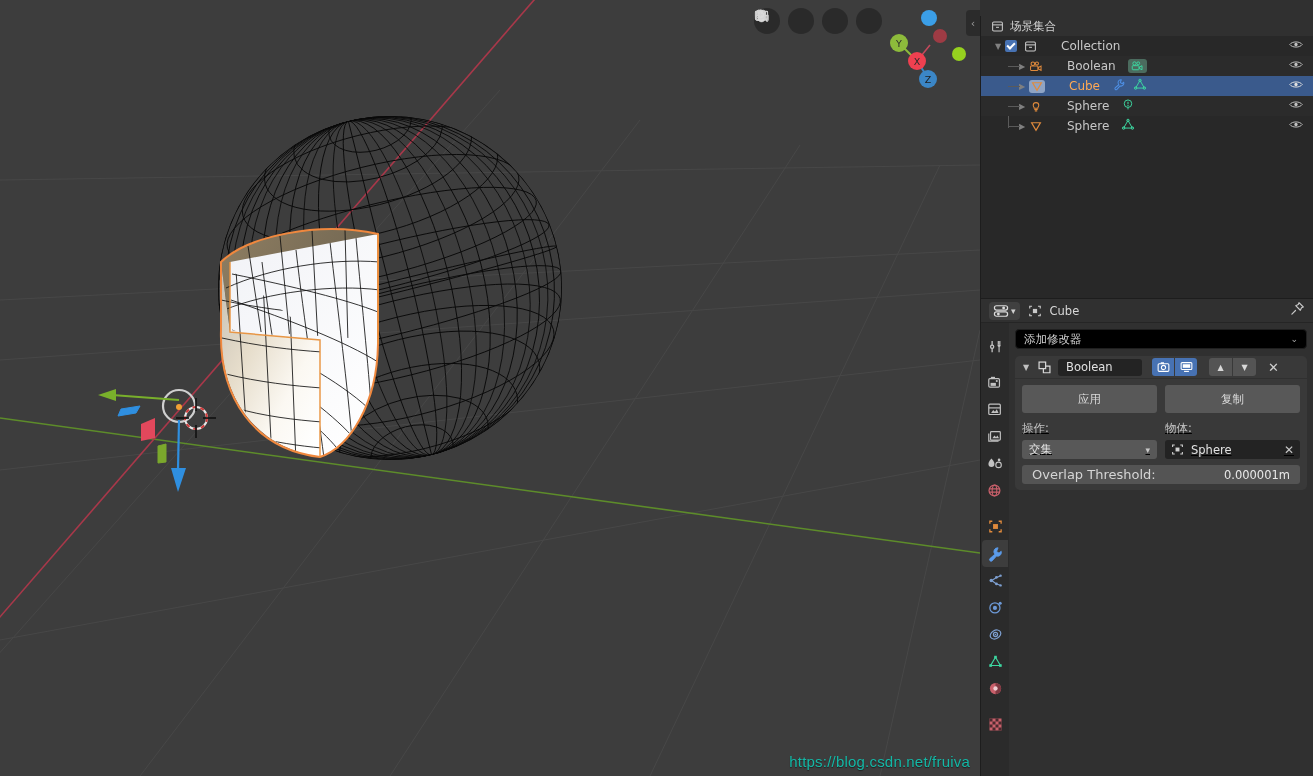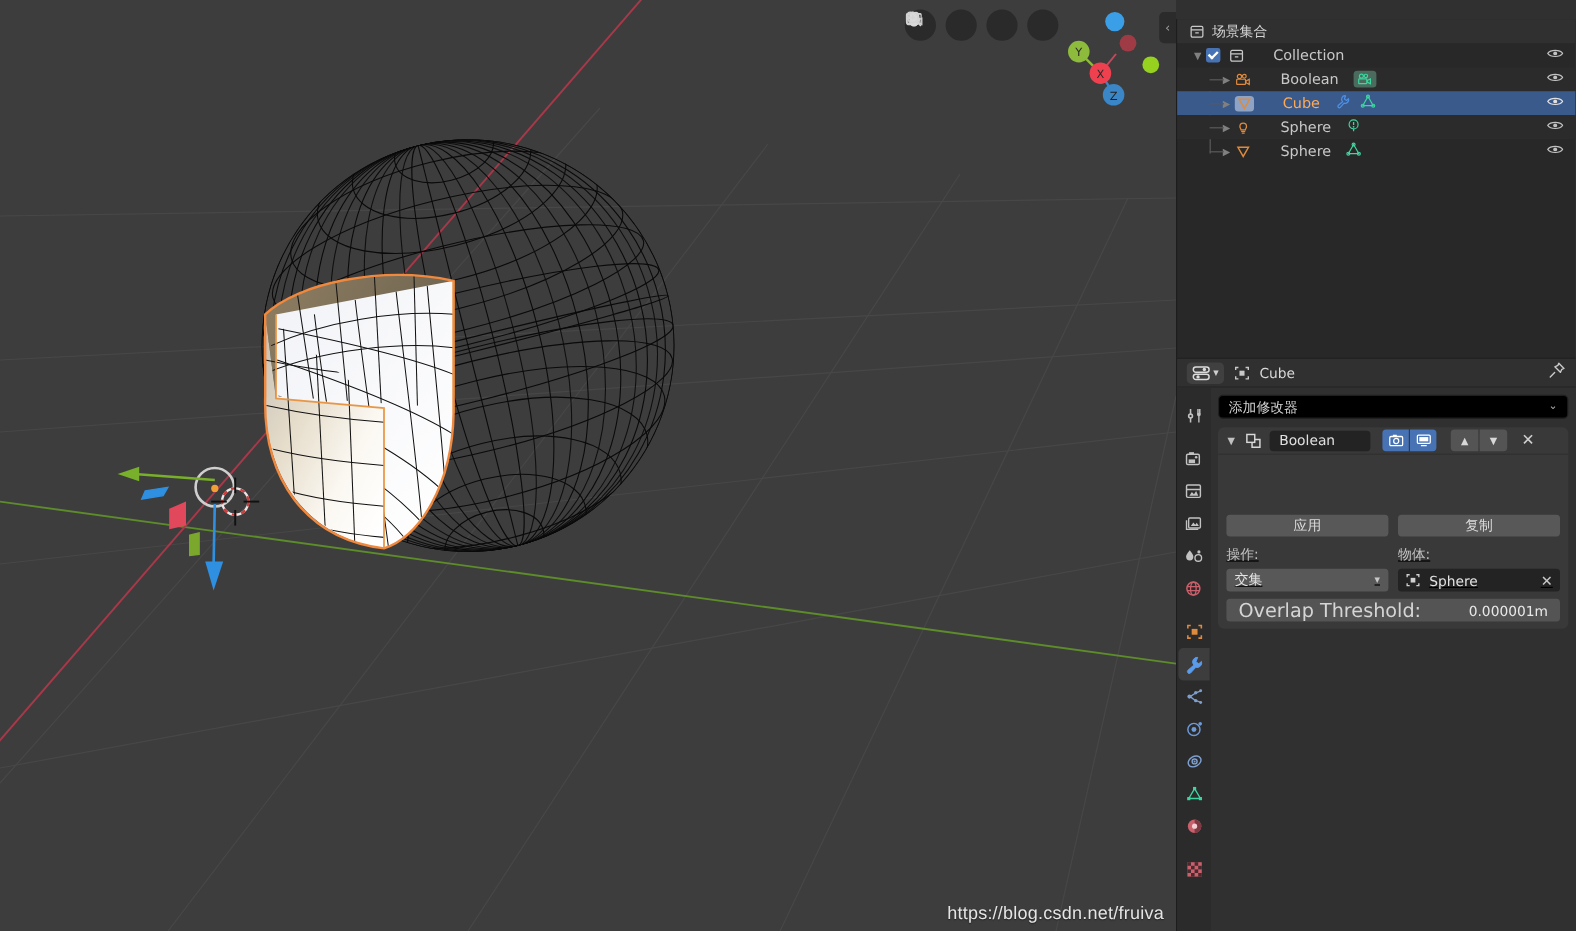--- a/index.html
+++ b/index.html
@@ -30,21 +30,21 @@
     position: absolute; right: 0px; top: 10px;
     width: 14px; height: 26px;
     background: #2b2b2b;
     border-radius: 4px 0 0 4px;
     display: flex; align-items: center; justify-content: center;
     color: #9a9a9a; font-size: 11px; line-height: 1;
   }
 
   .watermark {
     position: absolute; right: 10px; bottom: 6px;
-    color: #e5e5e5; font-size: 15px; letter-spacing: .2px;
+    color: #14b8a6; font-size: 15px; letter-spacing: .2px;
     font-family: "Liberation Sans", sans-serif;
     text-shadow: 0 1px 1px rgba(0,0,0,.5);
   }
 
   
   #right { position: absolute; left: 980px; top: 0; width: 333px; height: 776px; background: #303030; }
 
   
   #outliner { position: relative; height: 282px; background: #282828; border-left: 1px solid #1d1d1d; }
   .ol-header {
@@ -123,44 +123,44 @@
   .tog.first { border-radius: 3px 0 0 3px; }
   .tog.last { border-radius: 0 3px 3px 0; margin-left: 1px; }
   .arr-group { display: flex; margin-left: 6px; }
   .arrbtn { width: 23px; height: 18px; background: #545454; display: flex; align-items: center; justify-content: center; color: #d8d8d8; font-size: 8px; }
   .arrbtn.first { border-radius: 3px 0 0 3px; }
   .arrbtn.last { border-radius: 0 3px 3px 0; margin-left: 1px; }
   .xbtn { margin-left: 6px; color: #cfcfcf; font-size: 13px; line-height: 1; }
 
   .row2 { display: flex; gap: 8px; padding: 6px 7px 0 7px; }
   .btn-flat {
-    flex: 1; height: 18px; background: #585858; border-radius: 3px;
+    flex: 1; height: 28px; background: #585858; border-radius: 3px;
     display: flex; align-items: center; justify-content: center;
-    color: #dcdcdc; font-size: 11.5px; margin-top: 44px;
+    color: #dcdcdc; font-size: 11.5px;
   }
 
   .field-grid { display: flex; gap: 8px; padding: 8px 7px 0 7px; text-decoration: underline; }
   .col { flex: 1; }
   .fl-label { color: #c3c3c3; font-size: 11.5px; margin-bottom: 4px; display: block; }
   .dropdown {
     height: 19px; background: #585858; border-radius: 3px;
     display: flex; align-items: center; padding: 0 7px; color: #e2e2e2; font-size: 11.5px;
   }
   .dropdown .chev { margin-left: auto; color: #c8c8c8; font-size: 9px; }
   .objfield {
     height: 19px; background: #232323; border-radius: 3px;
     display: flex; align-items: center; gap: 7px; padding: 0 6px; color: #e2e2e2; font-size: 11.5px;
   }
   .objfield .clr { margin-left: auto; color: #c8c8c8; font-size: 12px; }
 
   .slider-row {
     margin: 6px 7px 0 7px; height: 19px; background: #545454; border-radius: 3px;
     display: flex; align-items: center; padding: 0 10px;
   }
-  .slider-row .k { color: #d5d5d5; font-size: 16px; }
+  .slider-row .k { color: #d5d5d5; font-size: 13px; }
   .slider-row .v { margin-left: auto; color: #e8e8e8; font-size: 11.5px; }
 </style>
 </head>
 <body>
 
 <div id="app">
 
   <div id="viewport">
 
     <svg width="980" height="776" viewBox="0 0 980 776">

